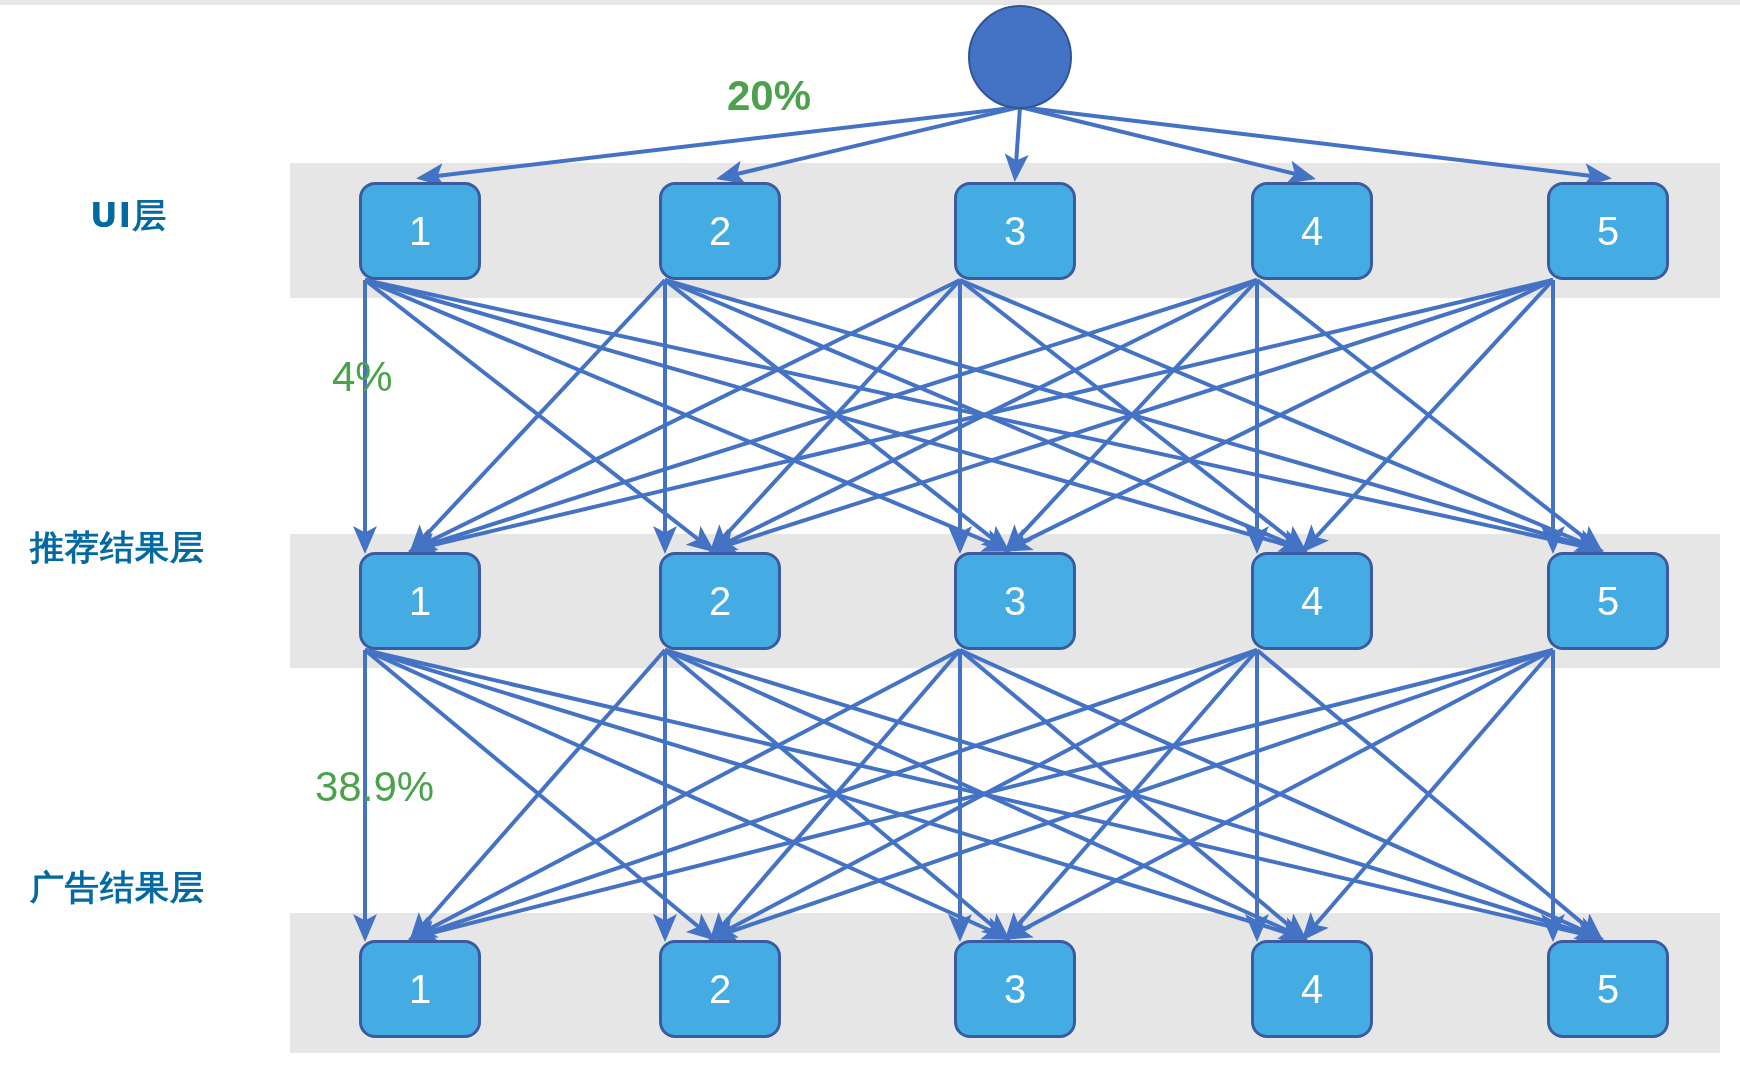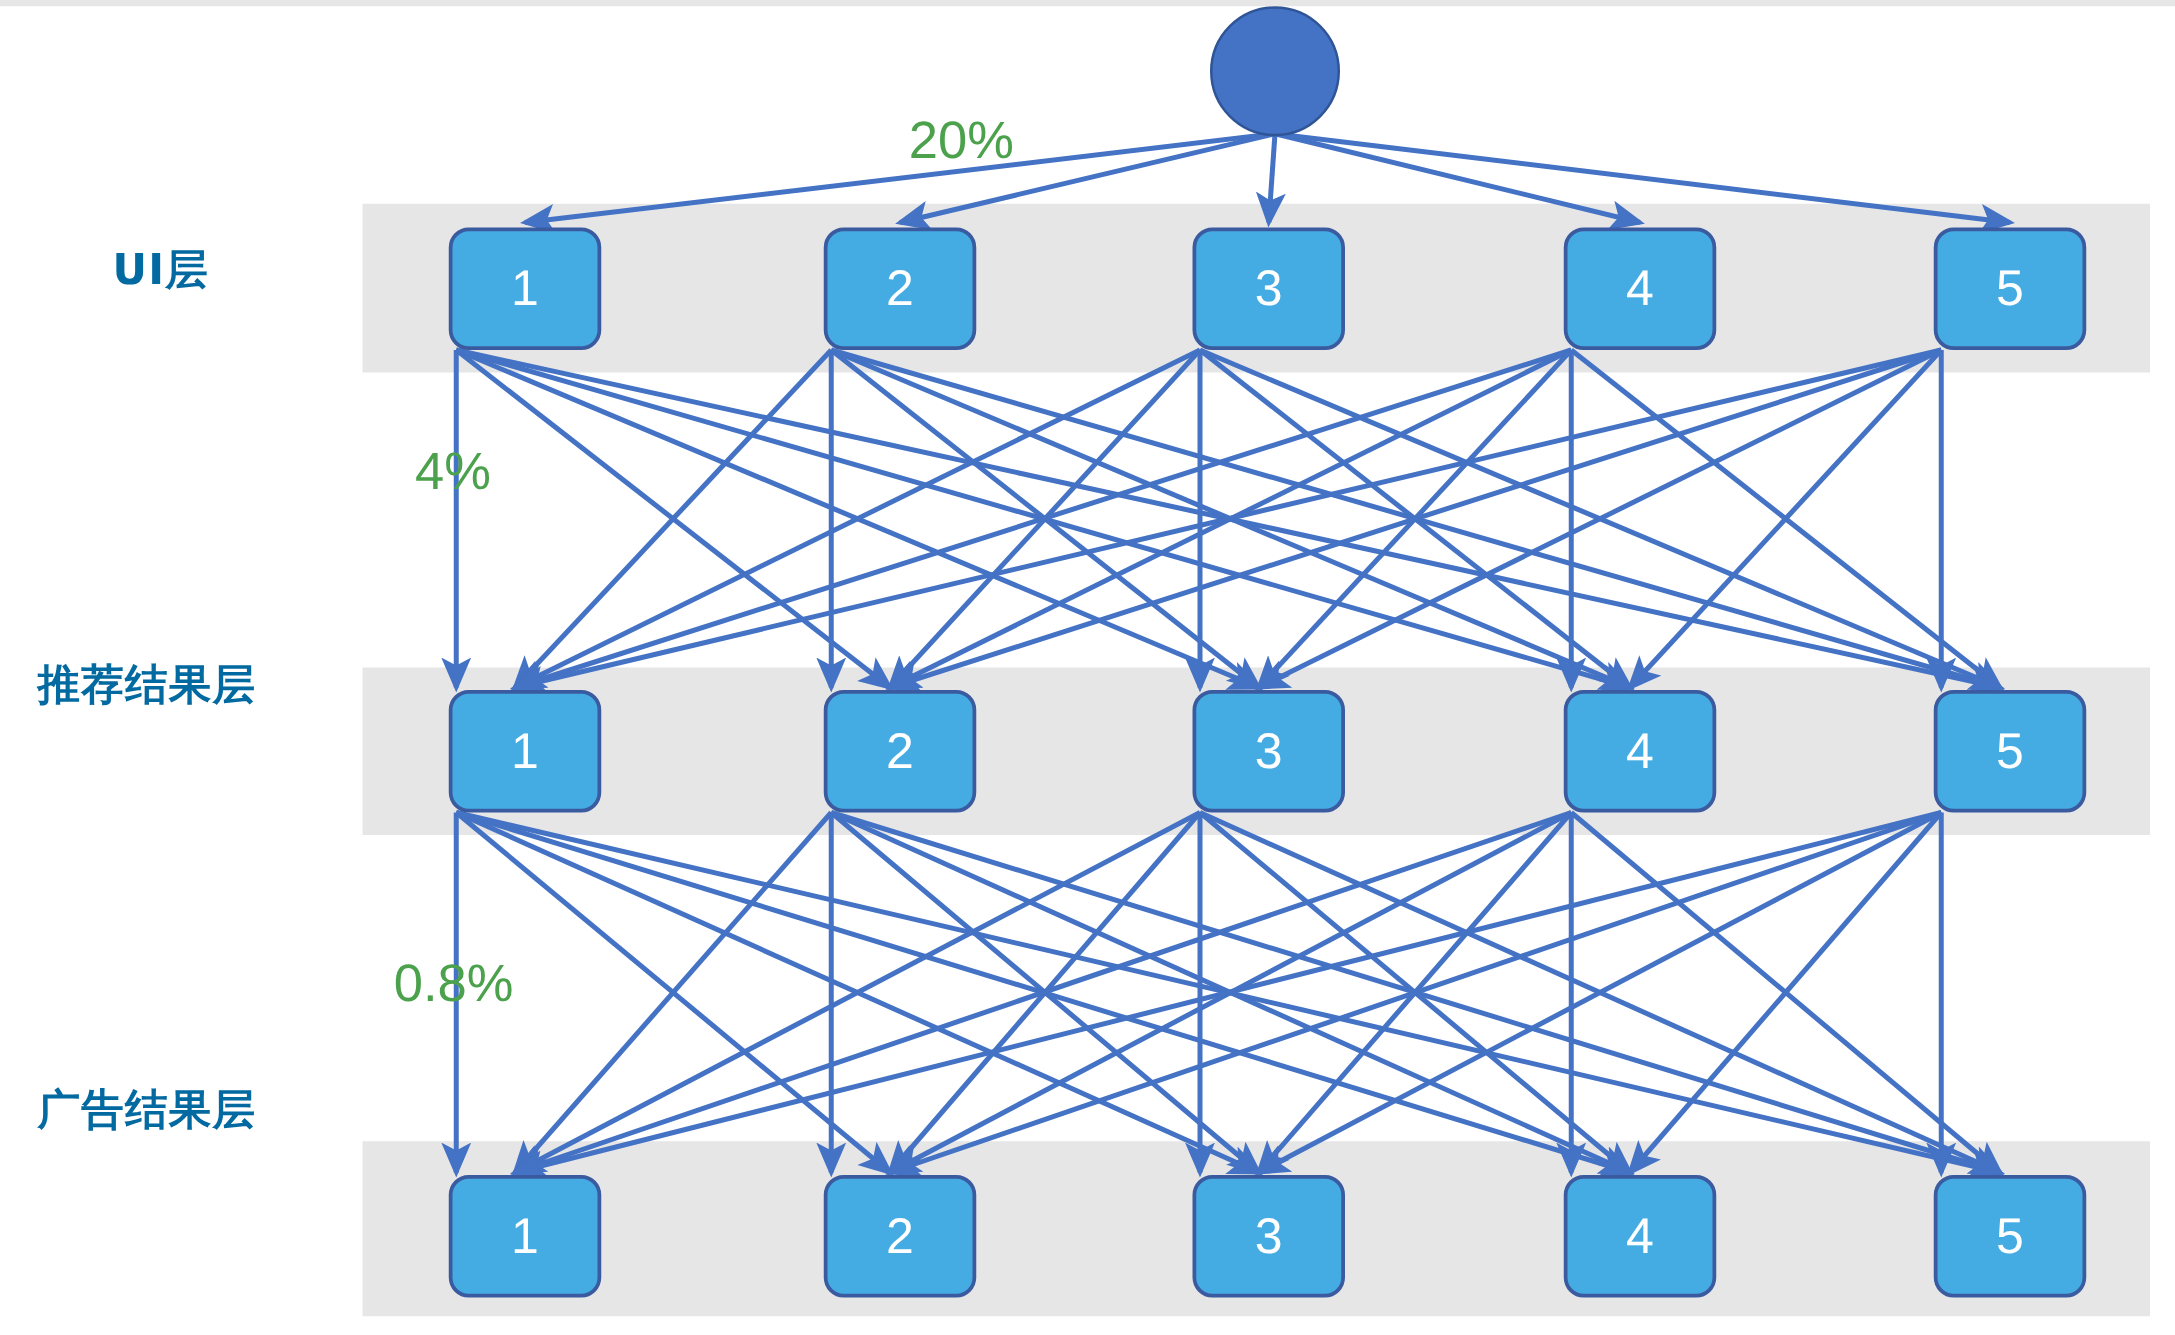--- a/index.html
+++ b/index.html
@@ -48,21 +48,21 @@
   #label-rec { left: 30px;  top: 525px; }
   #label-ad  { left: 30px;  top: 865px; }
 
   .pct-label {
     position: absolute;
     color: #4CA14C;
     font-size: 42px;
     white-space: nowrap;
     font-family: "Liberation Sans", sans-serif;
   }
-  #pct-0 { left: 727px; top: 88px; }
+  #pct-0 { left: 727px; top: 72px; font-weight: bold; }
   #pct-1 { left: 332px; top: 353px; }
   #pct-2 { left: 315px; top: 763px; }
 
   #svg-edges {
     position: absolute;
     left: 0;
     top: 0;
     width: 1740px;
     height: 1068px;
     pointer-events: none;
@@ -180,21 +180,21 @@
   </svg>
 
   <div id="root-circle"></div>
 
   <div class="layer-label" id="label-ui">UI层</div>
   <div class="layer-label" id="label-ad">广告结果层</div>
   <div class="layer-label" id="label-rec">推荐结果层</div>
 
   <div class="pct-label" id="pct-0">20%</div>
   <div class="pct-label" id="pct-1">4%</div>
-  <div class="pct-label" id="pct-2">0.8%</div>
+  <div class="pct-label" id="pct-2">38.9%</div>
 
   <div id="nodes-container">
       <div class="node" style="left: 420px; top: 231px;">
         <span>1</span>
       </div>
       <div class="node" style="left: 720px; top: 231px;">
         <span>2</span>
       </div>
       <div class="node" style="left: 1015px; top: 231px;">
         <span>3</span>

